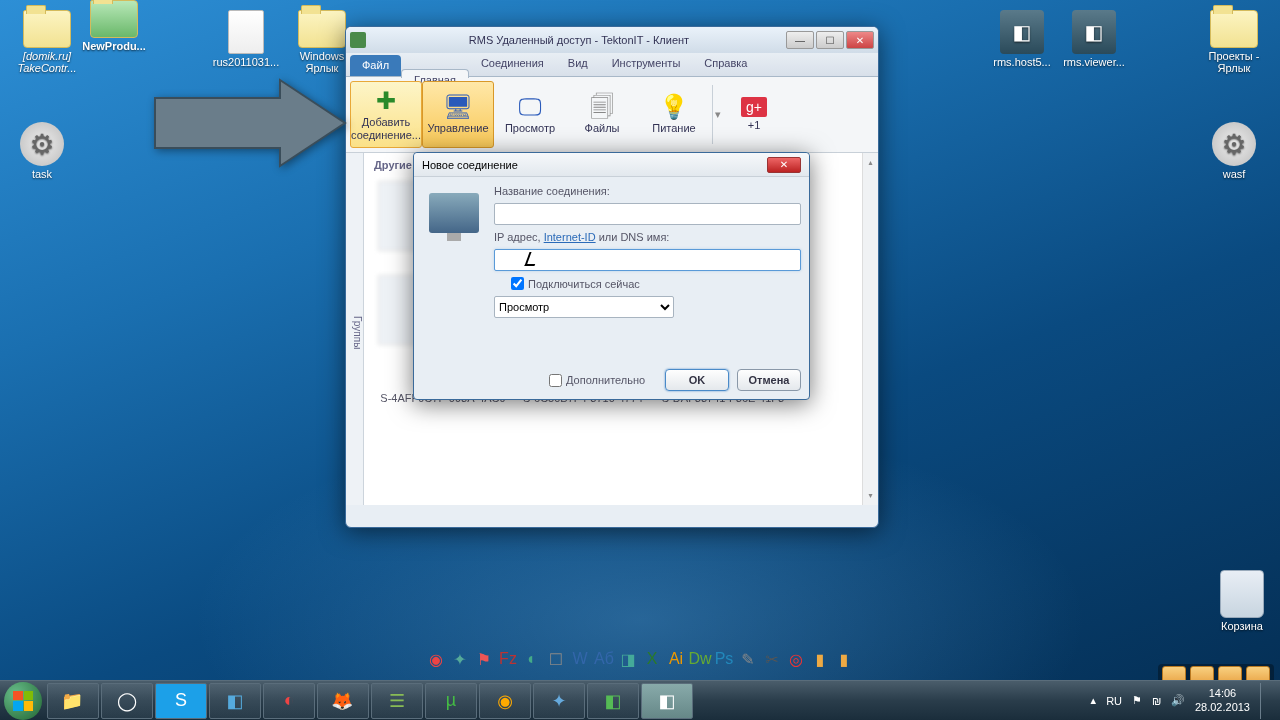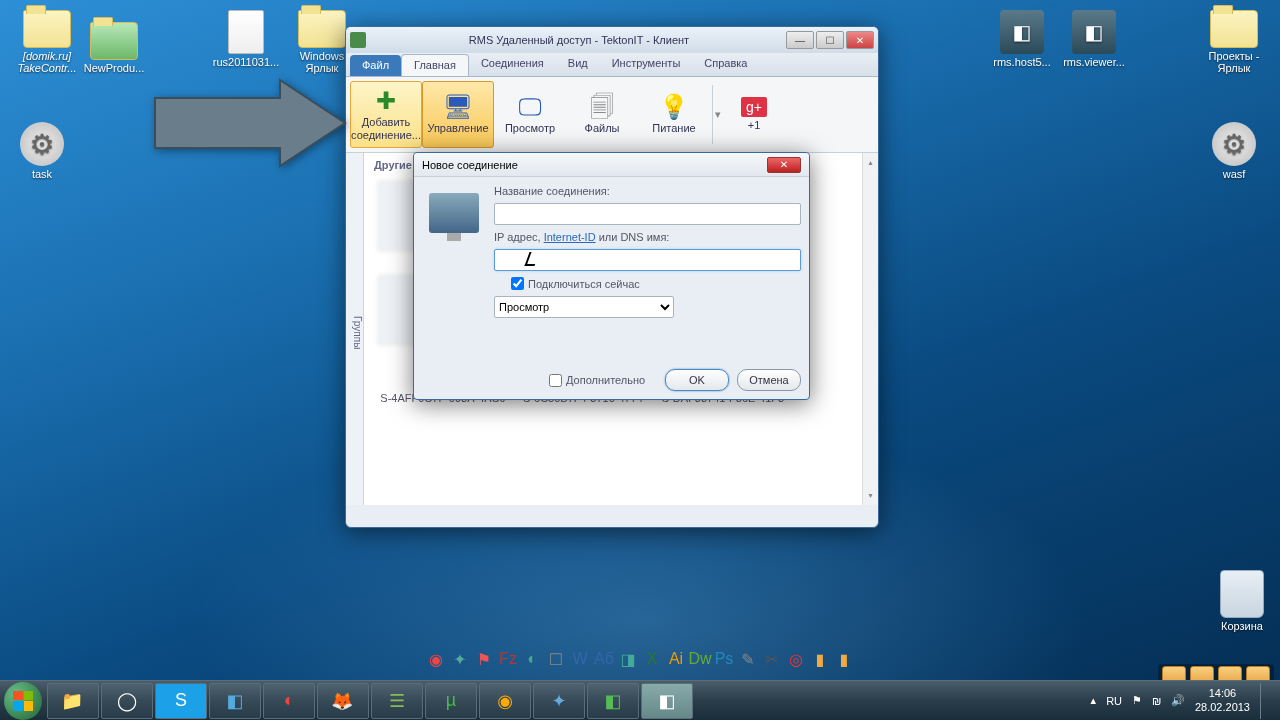--- a/index.html
+++ b/index.html
@@ -32,21 +32,21 @@
 .titlebar{height:26px;background:linear-gradient(#eaf2fa,#d0dce8);display:flex;align-items:center;padding:0 4px;border-radius:5px 5px 0 0;}
 .titlebar .appicon{width:16px;height:16px;background:#4a8a4a;border-radius:2px;margin-right:6px;}
 .titlebar .title{flex:1;text-align:center;color:#335;}
 .winbtns{display:flex;gap:2px;}
 .winbtn{width:28px;height:18px;background:linear-gradient(#eee,#ccc);border:1px solid #999;border-radius:2px;display:flex;align-items:center;justify-content:center;font-size:10px;color:#444;}
 .winbtn.close{background:linear-gradient(#e88,#c44);color:#fff;}
 
 .ribbon-tabs{display:flex;background:linear-gradient(#e8eef4,#d8e0ea);height:24px;border-bottom:1px solid #a8b8c8;}
 .rtab{padding:4px 12px;color:#446;}
 .rtab.file{background:#3a7aba;color:#fff;margin:2px 0 0 4px;border-radius:4px 4px 0 0;}
-.rtab.active{background:#f4f6f8;border:1px solid #a8b8c8;border-bottom:none;border-radius:4px 4px 0 0;margin-top:1px;}
+.rtab.active{background:#f4f6f8;border:1px solid #a8b8c8;border-bottom:none;border-radius:4px 4px 0 0;margin-top:16px;}
 
 .ribbon{background:#f4f6f8;height:76px;display:flex;border-bottom:1px solid #c8d0d8;padding:4px;}
 .rbtn{width:72px;display:flex;flex-direction:column;align-items:center;justify-content:center;padding:4px;border:1px solid transparent;border-radius:3px;text-align:center;line-height:1.1;color:#335;}
 .rbtn.highlighted{background:linear-gradient(#fdf5c8,#fbe188);border:1px solid #e8a838;}
 .rbtn.selected{background:linear-gradient(#ffe8a8,#f8c858);border:1px solid #d89828;}
 .rbtn .ricon{width:32px;height:26px;margin-bottom:2px;display:flex;align-items:center;justify-content:center;font-size:24px;}
 
 .mw-body{position:relative;height:352px;display:flex;}
 .mw-side{width:18px;writing-mode:vertical-rl;text-align:center;background:#eef2f6;border-right:1px solid #ccd4dc;font-size:10px;color:#668;padding-top:8px;}
 .mw-content{flex:1;background:#fff;position:relative;overflow:hidden;}
@@ -72,37 +72,37 @@
 .dlg-icon{width:64px;display:flex;align-items:flex-start;justify-content:center;padding-top:8px;}
 .dlg-icon .monitor{width:50px;height:40px;background:linear-gradient(#8ab,#468);border-radius:3px;position:relative;}
 .dlg-icon .monitor::after{content:"";position:absolute;bottom:-8px;left:18px;width:14px;height:8px;background:#aaa;}
 .dlg-fields{flex:1;display:flex;flex-direction:column;gap:6px;color:#556;}
 .dlg-fields label{font-size:11px;}
 input[type=text]{height:22px;border:1px solid #a8b4c0;border-radius:2px;padding:0 4px;background:#fff;}
 input.focused{border:1px solid #5a9ad8;box-shadow:0 0 3px #5a9ad855;}
 select{height:22px;width:180px;border:1px solid #a8b4c0;border-radius:2px;background:#fff;}
 .checkbox-row{display:flex;align-items:center;gap:4px;margin-left:17px;}
 .dlg-btns{margin-top:auto;display:flex;align-items:center;gap:8px;padding-left:38px;}
-.dlg-btn{min-width:64px;height:22px;background:linear-gradient(#fefefe,#e4e8ec);border:1px solid #8a98a8;border-radius:10px;display:flex;align-items:center;justify-content:center;color:#334;}
+.dlg-btn{min-width:64px;height:22px;background:linear-gradient(#fefefe,#e4e8ec);border:1px solid #8a98a8;border-radius:4px;display:flex;align-items:center;justify-content:center;color:#334;font-weight:bold;}
 .dlg-btn.primary{border:1px solid #4a8ac8;box-shadow:0 0 2px #4a8ac8;}
 a{color:#2a6ab8;text-decoration:underline;}
 .arrow-marker{position:absolute;left:150px;top:78px;width:200px;height:90px;}
 .arrow-marker svg{filter:drop-shadow(2px 2px 4px #0006);}
 .media-overlay{position:absolute;top:664px;right:6px;display:flex;gap:4px;align-items:center;background:#00000055;padding:2px 4px;border-radius:4px;}
 .mo-btn{width:24px;height:20px;background:linear-gradient(#f8d080,#e8a040);border:1px solid #b87820;border-radius:3px;}
 .cursor{position:absolute;width:12px;height:18px;}
 .cursor::before{content:"";position:absolute;border-left:2px solid #000;border-bottom:2px solid #000;width:8px;height:12px;transform:skew(-20deg);background:#fff;}
 </style>
 </head>
 <body>
 
 <div class="desktop-bg-glow"></div>
 
 <div class="desktop-icon" style="left:11px;top:10px;font-style:italic;"><div class="icon-img folder-glyph"></div><span>[domik.ru] TakeContr...</span></div>
-<div class="desktop-icon" style="left:78px;top:22px;"><div class="icon-img folder-glyph" style="background:linear-gradient(#b8e8b8,#6ab86a);"></div><span>NewProdu...</span></div>
+<div class="desktop-icon" style="left:78px;top:0;font-weight:bold;"><div class="icon-img folder-glyph" style="background:linear-gradient(#b8e8b8,#6ab86a);"></div><span>NewProdu...</span></div>
 <div class="desktop-icon" style="left:210px;top:10px;"><div class="icon-img doc-glyph"></div><span>rus2011031...</span></div>
 <div class="desktop-icon" style="left:286px;top:10px;"><div class="icon-img folder-glyph"></div><span>Windows Ярлык</span></div>
 <div class="desktop-icon" style="left:6px;top:122px;"><div class="icon-img gear-glyph">⚙</div><span>task</span></div>
 <div class="desktop-icon" style="left:986px;top:10px;"><div class="icon-img rms-glyph">◧</div><span>rms.host5...</span></div>
 <div class="desktop-icon" style="left:1058px;top:10px;"><div class="icon-img rms-glyph">◧</div><span>rms.viewer...</span></div>
 <div class="desktop-icon" style="left:1198px;top:10px;"><div class="icon-img folder-glyph"></div><span>Проекты - Ярлык</span></div>
 <div class="desktop-icon" style="left:1198px;top:122px;"><div class="icon-img gear-glyph">⚙</div><span>wasf</span></div>
 <div class="desktop-icon" style="left:1206px;top:570px;"><div class="icon-img bin-glyph"></div><span>Корзина</span></div>
 
 <div class="window main-window">

